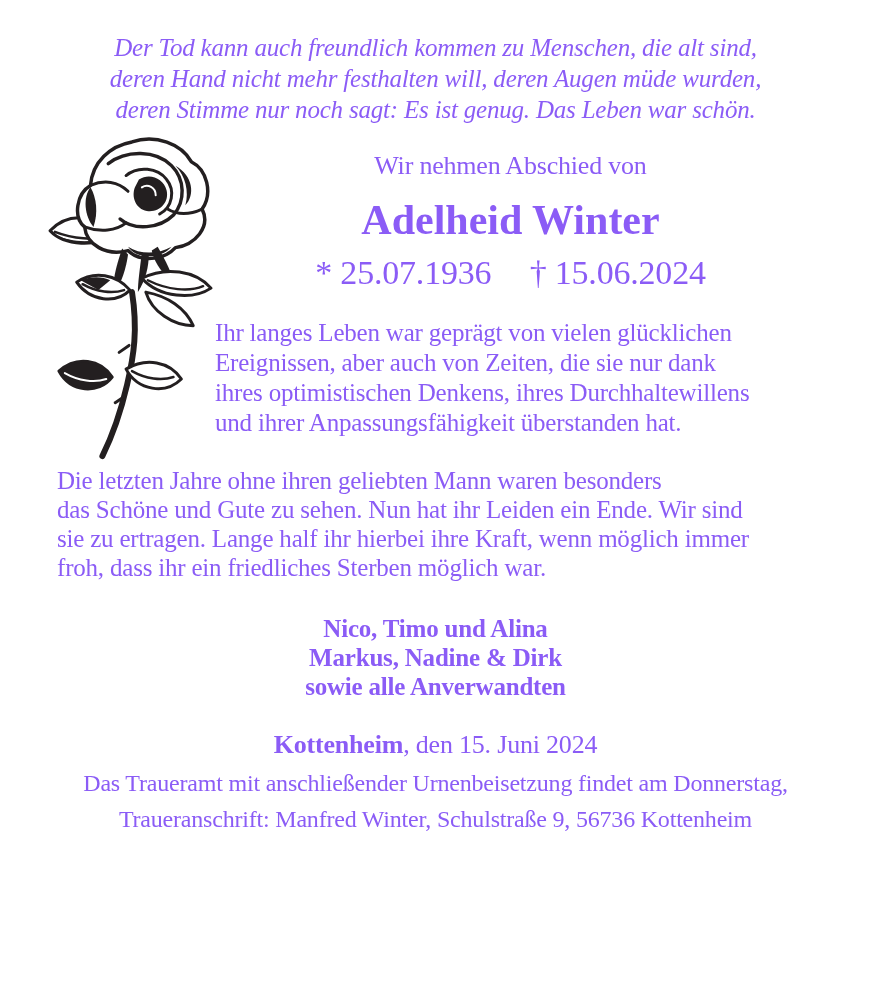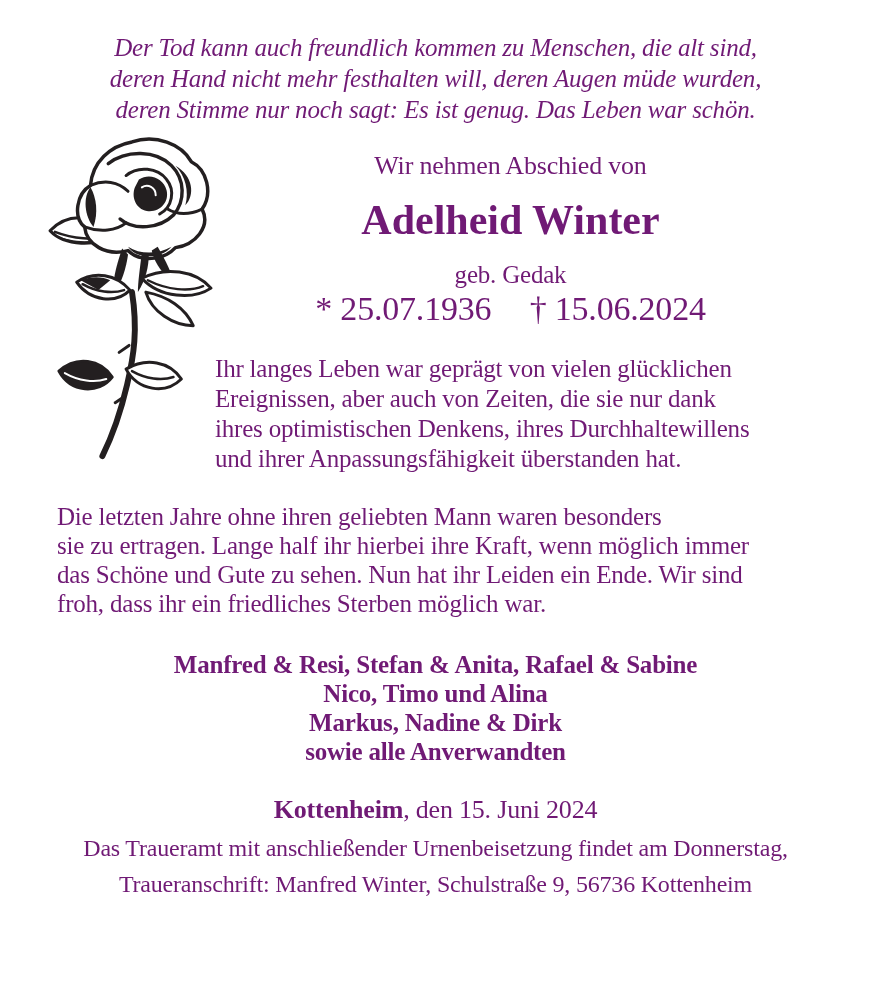--- a/index.html
+++ b/index.html
@@ -1,21 +1,21 @@
 <!DOCTYPE html>
 <html lang="de"><head>
 <meta charset="utf-8">
 <style>
   html, body { margin: 0; padding: 0; background: #ffffff; }
   .page {
     position: relative;
     width: 871px;
     height: 904px;
     background: #ffffff;
-    color: #701a75;
+    color: #8b5cf6;
     font-family: "Liberation Serif", "DejaVu Serif", serif;
     overflow: hidden;
     letter-spacing: -0.2px;
   }
   .epigraph {
     padding-top: 32px;
     text-align: center;
     font-style: italic;
     font-size: 25px;
     line-height: 31px;
@@ -112,43 +112,41 @@
         <path d="M18 240 C 32 248, 48 250, 60 246" stroke="#ffffff" stroke-width="2"></path>
         <path d="M80 236 C 100 224, 124 228, 136 246 C 120 262, 92 258, 80 236 Z" fill="#ffffff" stroke-width="3"></path>
         <path d="M86 238 C 100 246, 116 248, 128 244" stroke-width="2.5"></path>
       </g>
     </svg>
   </div>
 
   <div class="header-block">
     <div class="intro-line">Wir nehmen Abschied von</div>
     <div class="deceased-name">Adelheid Winter</div>
-    <div class="maiden-name">geb. Gedak</div>
     <div class="dates-line">
       <span class="birth-date">* 25.07.1936</span>
       <span class="death-date">† 15.06.2024</span>
     </div>
   </div>
 
   <div class="para para1">
     <div class="line">Ihr langes Leben war geprägt von vielen glücklichen</div>
     <div class="line">Ereignissen, aber auch von Zeiten, die sie nur dank</div>
     <div class="line">ihres optimistischen Denkens, ihres Durchhaltewillens</div>
     <div class="line">und ihrer Anpassungsfähigkeit überstanden hat.</div>
   </div>
 
   <div class="para para2">
     <div class="line">Die letzten Jahre ohne ihren geliebten Mann waren besonders</div>
+    <div class="line">das Schöne und Gute zu sehen. Nun hat ihr Leiden ein Ende. Wir sind</div>
     <div class="line">sie zu ertragen. Lange half ihr hierbei ihre Kraft, wenn möglich immer</div>
-    <div class="line">das Schöne und Gute zu sehen. Nun hat ihr Leiden ein Ende. Wir sind</div>
     <div class="line">froh, dass ihr ein friedliches Sterben möglich war.</div>
   </div>
 
   <div class="mourners">
-    <div class="line">Manfred &amp; Resi, Stefan &amp; Anita, Rafael &amp; Sabine</div>
     <div class="line">Nico, Timo und Alina</div>
     <div class="line">Markus, Nadine &amp; Dirk</div>
     <div class="line">sowie alle Anverwandten</div>
   </div>
 
   <div class="dateline">
     <span class="place">Kottenheim</span><span>, den 15. Juni 2024</span>
   </div>
 
   <div class="announcement">

